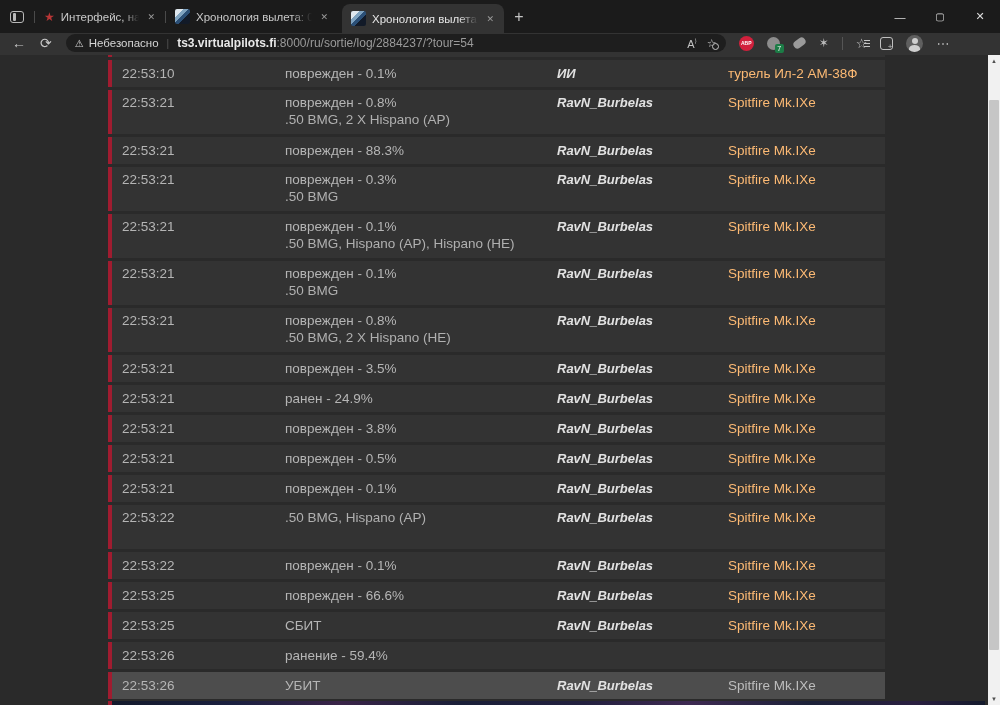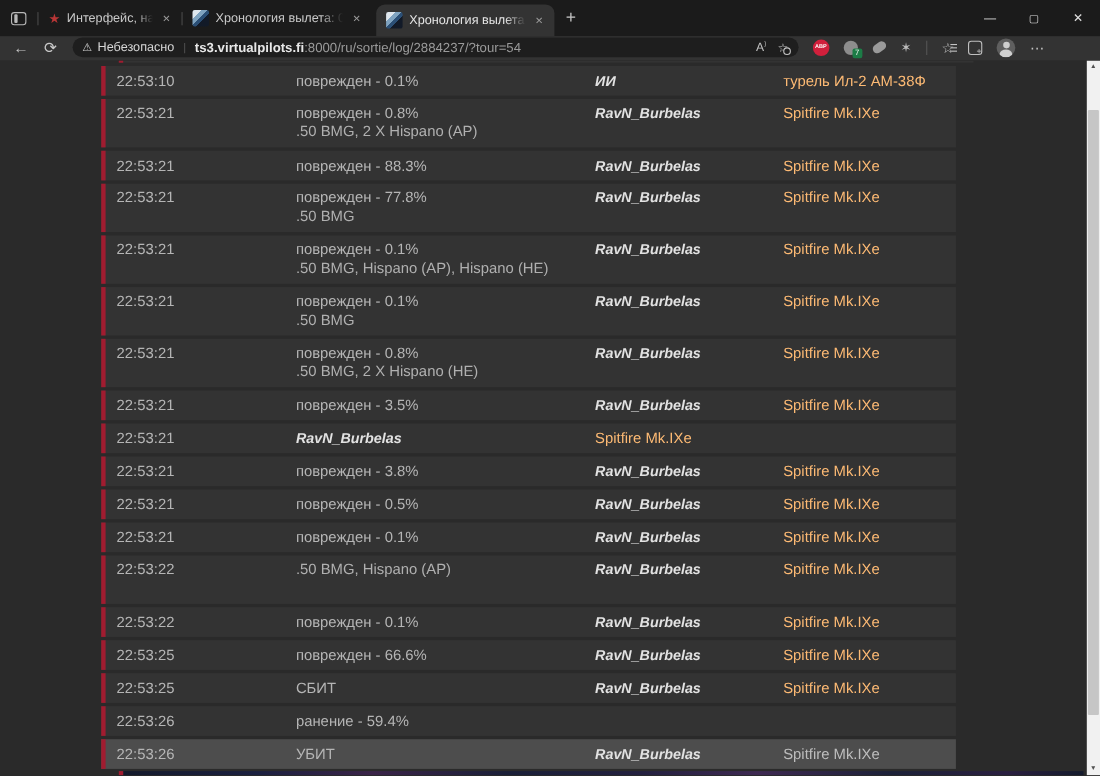--- a/index.html
+++ b/index.html
@@ -55,21 +55,21 @@
   .coll { width:13px; height:13px; border:1.5px solid #c0c0c0; border-radius:3px; position:relative; }
   .coll::after { content:"+"; position:absolute; right:0; bottom:-2px; font-size:8px; color:#c0c0c0; }
   .avatar { width:17px; height:17px; border-radius:50%; background:#5f5f5f; overflow:hidden; position:relative; }
   .avatar::before { content:""; position:absolute; left:5.5px; top:3px; width:6px; height:6px; border-radius:50%; background:#cfcfcf; }
   .avatar::after { content:""; position:absolute; left:3px; top:10px; width:11px; height:7px; border-radius:50% 50% 0 0; background:#cfcfcf; }
   .dots { color:#c4c4c4; font-size:13px; margin-left:13px; letter-spacing:1px; cursor:pointer; }
 
   
   .page { position:relative; flex:1; background:#2a2a2a; overflow:hidden; }
   .sliver { position:absolute; left:108px; top:0; width:777px; height:2px; background:#333333; border-left:4px solid #a01c30; }
-  .logtable { position:absolute; left:92px; top:5px; width:777px; }
+  .logtable { position:absolute; left:108px; top:5px; width:777px; }
   .lrow { background:#333333; border-left:4px solid #a01c30; margin-bottom:3px;
           display:grid; grid-template-columns:163px 272px 171px 1fr;
           padding:5px 0 0 10px; height:27px; font-size:13.5px; color:#b5b5b5; }
   .lrow.dbl { height:44px; padding-top:4px; }
   .lrow.hl { background:#4d4d4d; }
   .lrow .c { line-height:17px; white-space:nowrap; overflow:hidden; }
   .lrow .a { color:#e2e2e2; font-weight:bold; font-size:13px; cursor:pointer;font-style:italic; }
   .lrow .p { color:#fdba74; cursor:pointer; }
   .lrow .wp { color:#b0b0b0; }
   .lrow.hl .p { color:#bdbdbd; }
@@ -181,21 +181,21 @@
           <div class="c t">22:53:21</div>
           <div class="c e">
             <div class="ev">поврежден - 88.3%</div>
           </div>
           <div class="c a">RavN_Burbelas</div>
           <div class="c p">Spitfire Mk.IXe</div>
         </div>
         <div class="lrow dbl">
           <div class="c t">22:53:21</div>
           <div class="c e">
-            <div class="ev">поврежден - 77.8%</div>
+            <div class="ev">поврежден - 0.3%</div>
             <div class="wp">.50 BMG</div>
           </div>
           <div class="c a">RavN_Burbelas</div>
           <div class="c p">Spitfire Mk.IXe</div>
         </div>
         <div class="lrow dbl">
           <div class="c t">22:53:21</div>
           <div class="c e">
             <div class="ev">поврежден - 0.1%</div>
             <div class="wp">.50 BMG, Hispano (AP), Hispano (HE)</div>
@@ -224,20 +224,23 @@
         <div class="lrow">
           <div class="c t">22:53:21</div>
           <div class="c e">
             <div class="ev">поврежден - 3.5%</div>
           </div>
           <div class="c a">RavN_Burbelas</div>
           <div class="c p">Spitfire Mk.IXe</div>
         </div>
         <div class="lrow">
           <div class="c t">22:53:21</div>
+          <div class="c e">
+            <div class="ev">ранен - 24.9%</div>
+          </div>
           <div class="c a">RavN_Burbelas</div>
           <div class="c p">Spitfire Mk.IXe</div>
         </div>
         <div class="lrow">
           <div class="c t">22:53:21</div>
           <div class="c e">
             <div class="ev">поврежден - 3.8%</div>
           </div>
           <div class="c a">RavN_Burbelas</div>
           <div class="c p">Spitfire Mk.IXe</div>

